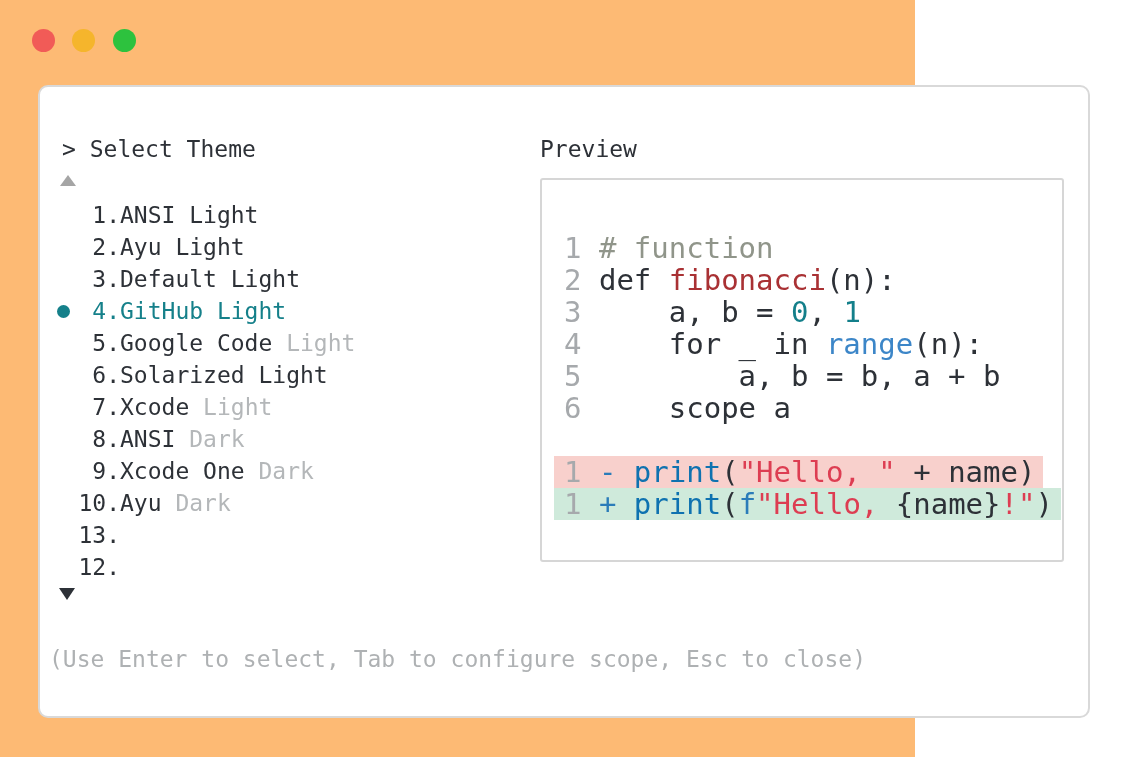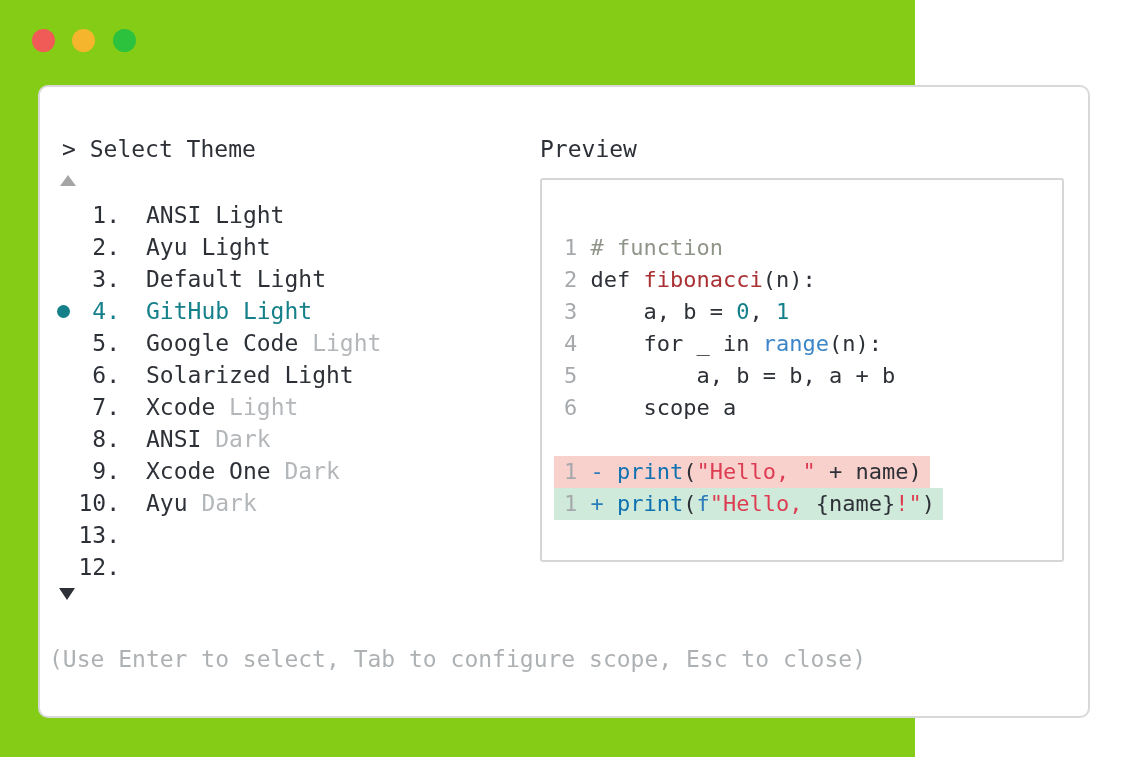--- a/index.html
+++ b/index.html
@@ -1,18 +1,18 @@
 <!DOCTYPE html>
 <html style="--accent-teal: #15808a; --text-dark: #2d3137; --text-dim: #b4b7b9; --footer-gray: #aeb1b3; --line-number-gray: #a6a9ac; --comment-olive: #90958a; --function-red: #a93134; --number-teal: #137f8a; --range-blue: #3c86c8; --print-blue: #0f72b0; --string-pink: #dd3d52; --diff-op-blue: #2b7cb9; --removed-bg: #f8d0cc; --added-bg: #cfeadb; --border-gray: #d9d9d9; --traffic-red: #f15b57; --traffic-yellow: #f5b52c; --traffic-green: #2dc23e;"><head>
 <meta charset="utf-8">
 <style>
   html,body{margin:0;padding:0;background:#ffffff;}
   body{width:1129px;height:757px;overflow:hidden;
        font-family:"DejaVu Sans Mono","Liberation Mono",monospace;}
-  .stage{position:relative;width:915px;height:757px;background:#84cc16;}
+  .stage{position:relative;width:915px;height:757px;background:#fdba74;}
 
   
   .light{position:absolute;top:29px;width:23px;height:23px;border-radius:50%;cursor:pointer;}
   .light.red{left:32px;background:var(--traffic-red,#f15b57);}
   .light.yellow{left:72px;background:var(--traffic-yellow,#f5b52c);}
   .light.green{left:113px;background:var(--traffic-green,#2dc23e);}
 
   
   .panel{position:absolute;left:38px;top:85px;width:1052px;height:633px;
          box-sizing:border-box;border:2px solid var(--border-gray,#d9d9d9);
@@ -29,30 +29,30 @@
   .arrow.up{left:20px;top:88px;border-bottom:11px solid #a5a5a5;}
   .arrow.down{left:19px;top:501px;border-top:12px solid var(--text-dark,#2d3137);}
 
   
   .list{position:absolute;left:17px;top:112px;width:470px;}
   .theme-row{height:32px;display:flex;align-items:center;font-size:23px;line-height:32px;
              color:var(--text-dark,#2d3137);cursor:pointer;}
   .bullet-box{width:21px;display:inline-flex;align-items:center;}
   .dot{width:13px;height:13px;border-radius:50%;background:var(--accent-teal,#15808a);}
   .num{display:inline-block;width:42px;text-align:right;white-space:pre;}
-  .name{margin-left:26px;white-space:pre;}
+  .name{white-space:pre;}
   .part-dim{color:var(--text-dim,#b4b7b9);text-align:center;}
   .theme-row.selected .num,
   .theme-row.selected .name span{color:var(--accent-teal,#15808a);}
 
   
   .preview-box{position:absolute;left:500px;top:91px;width:524px;height:384px;
                box-sizing:border-box;border:2px solid #d6d6d6;border-radius:3px;background:#ffffff;}
   .code{position:absolute;left:0;top:52px;width:100%;}
-  .code-line{height:32px;line-height:32px;font-size:22px;padding-left:22px;
+  .code-line{height:32px;line-height:32px;font-size:29px;padding-left:22px;
              white-space:pre;color:var(--text-dark,#2d3137);}
   .code-line.diff{padding-left:12px;}
   .diff-chip{display:inline-block;height:32px;padding:0 8px 0 10px;}
   .diff-chip.removed{background:var(--removed-bg,#f8d0cc);}
   .diff-chip.added{background:var(--added-bg,#cfeadb);}
 
   .ln{color:var(--line-number-gray,#a6a9ac);}
   .tok-plain{color:var(--text-dark,#2d3137);}
   .tok-comment{color:var(--comment-olive,#90958a);}
   .tok-function{color:var(--function-red,#a93134);}

